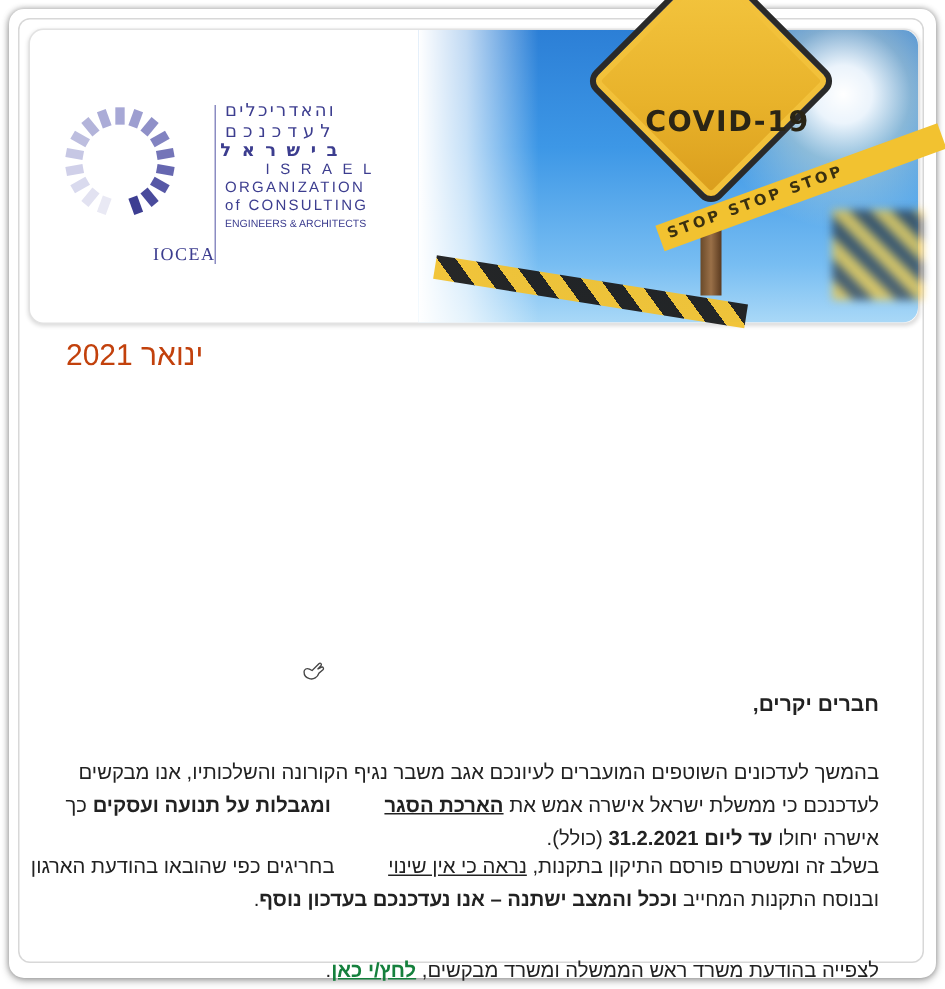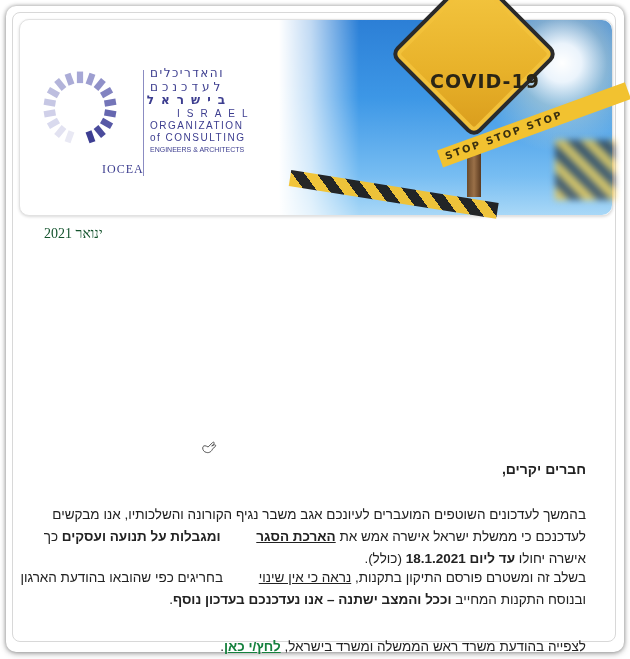--- a/index.html
+++ b/index.html
@@ -97,21 +97,21 @@
     .logo-en { font-family: "Liberation Sans", sans-serif; font-size: 10px; line-height: 12px; letter-spacing: 1.5px; }
     .logo-en.wide { letter-spacing: 7px; margin-left: 27px; }
     .logo-en.small { font-size: 7px; letter-spacing: 0; line-height: 11px; }
 
     
     .content {
       position: absolute; left: 30px; top: 220px; width: 578px;
       direction: rtl; text-align: right; font-size: 13.5px; line-height: 22px; color: #222;
     }
     .date {
-      position: absolute; left: 44px; top: 226px; direction: rtl; font-size: 14px; color: #14532d; font-family: Liberation Serif, serif;
+      position: absolute; left: 44px; top: 226px; direction: rtl; font-size: 20px; color: #c2410c;
     }
     .greeting { position: absolute; right: 22px; top: 238px; font-weight: bold; font-size: 14px; }
     .para1 { position: absolute; right: 22px; top: 284px; width: 580px; }
     .para2 { position: absolute; right: 22px; top: 347px; width: 580px; }
     .para3 { position: absolute; right: 22px; top: 416px; width: 580px; }
 
     b { font-weight: bold; }
     .u { text-decoration: underline; margin-left: 32px; }
     .link { color: #15803d; font-weight: bold; text-decoration: underline; cursor: pointer; }
 
@@ -167,23 +167,23 @@
   <div class="logo-en">ORGANIZATION</div>
   <div class="logo-en">of CONSULTING</div>
   <div class="logo-en small">ENGINEERS &amp; ARCHITECTS</div>
 </div>
 
 <div class="date">ינואר 2021</div>
 
 <div class="content">
   <div class="greeting">חברים יקרים,</div>
 
-  <div class="para1"><span>בהמשך לעדכונים השוטפים המועברים לעיונכם אגב משבר נגיף הקורונה והשלכותיו, אנו מבקשים לעדכנכם כי ממשלת ישראל אישרה אמש את </span><b class="u">הארכת הסגר</b><b> ומגבלות על תנועה ועסקים</b><span> כך אישרה יחולו </span><b>עד ליום 18.1.2021</b><span> (כולל).</span></div>
+  <div class="para1"><span>בהמשך לעדכונים השוטפים המועברים לעיונכם אגב משבר נגיף הקורונה והשלכותיו, אנו מבקשים לעדכנכם כי ממשלת ישראל אישרה אמש את </span><b class="u">הארכת הסגר</b><b> ומגבלות על תנועה ועסקים</b><span> כך אישרה יחולו </span><b>עד ליום 31.2.2021</b><span> (כולל).</span></div>
 
   <div class="para2"><span>בשלב זה ומשטרם פורסם התיקון בתקנות, </span><span class="u">נראה כי אין שינוי</span><span> בחריגים כפי שהובאו בהודעת הארגון ובנוסח התקנות המחייב </span><b>וככל והמצב ישתנה – אנו נעדכנכם בעדכון נוסף</b><span>.</span></div>
 
-  <div class="para3"><span>לצפייה בהודעת משרד ראש הממשלה ומשרד בישראל, </span><a class="link">לחץ/י כאן</a><span>.</span></div>
+  <div class="para3"><span>לצפייה בהודעת משרד ראש הממשלה ומשרד מבקשים, </span><a class="link">לחץ/י כאן</a><span>.</span></div>
 
 </div>
 
 <svg class="hand-cursor" viewBox="0 0 20 20">
   <path d="M3 11 C3 9 5 8 7 9 L9 10 L14 5 C15 4 16.5 5 15.5 6.5 L13 9 L16 7.5 C17 7 18 8.5 17 9.5 L14 12 C13 15 10 17 7 16 C4.5 15.5 3 13.5 3 11 Z" fill="#ffffff" stroke="#444" stroke-width="1"></path>
 </svg>
 
 </body></html>

